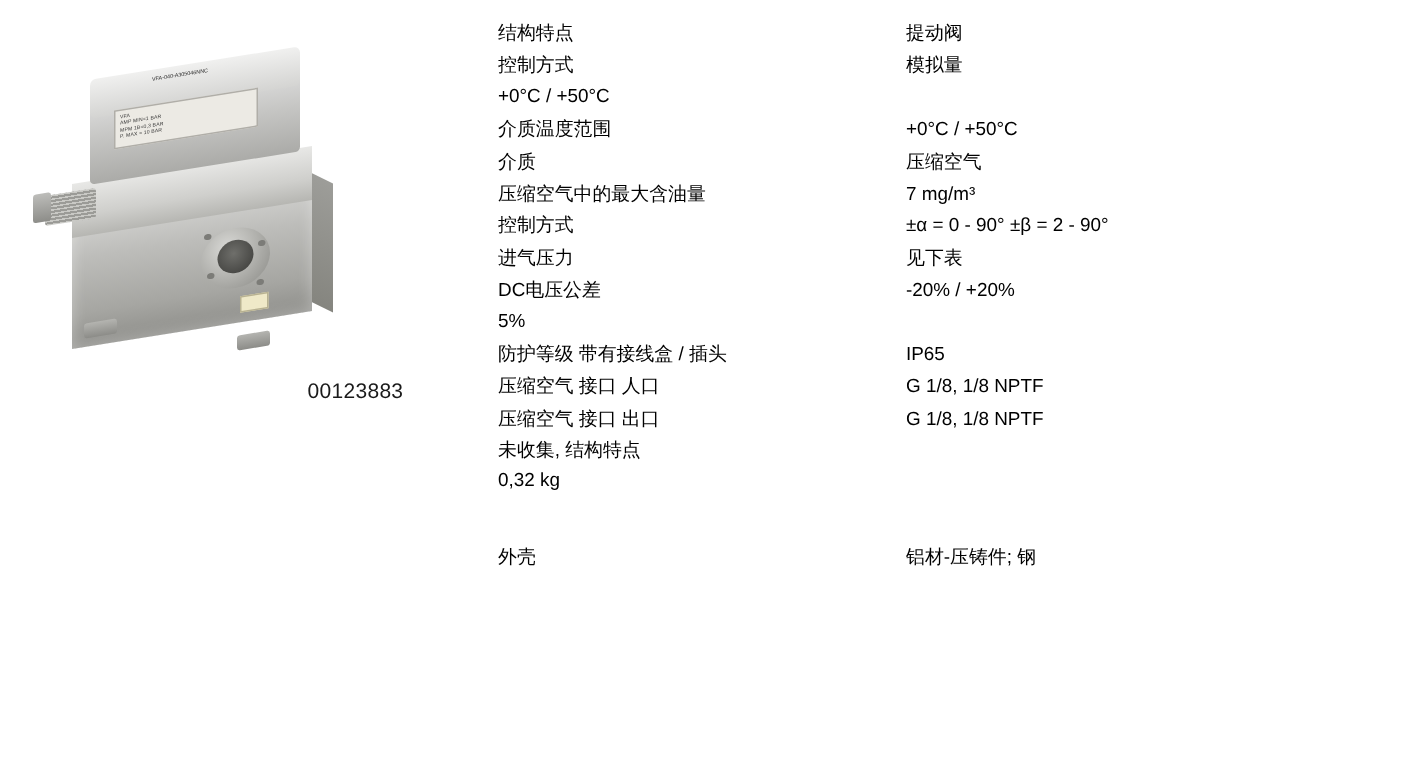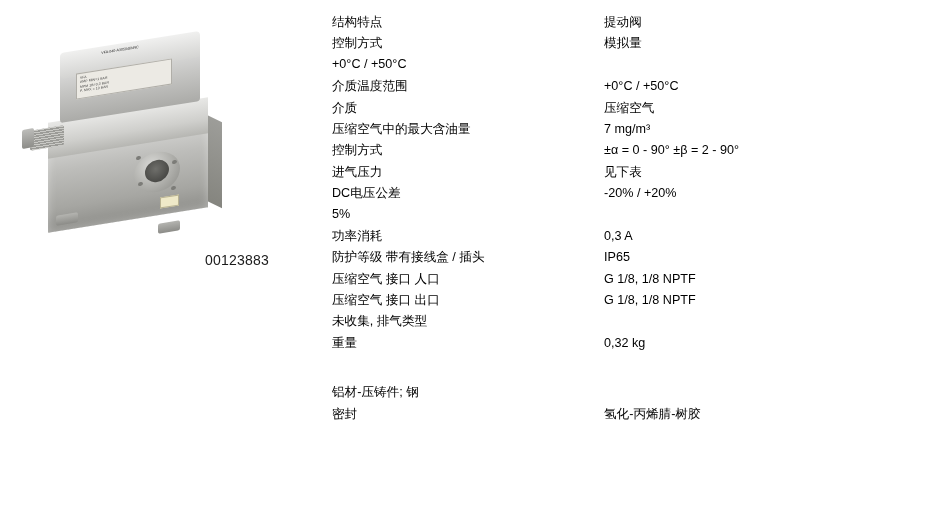--- a/index.html
+++ b/index.html
@@ -306,46 +306,38 @@
     <div class="spec-val">见下表</div>
   </div>
   <div class="spec-row">
     <div class="spec-key">DC电压公差</div>
     <div class="spec-val">-20% / +20%</div>
   </div>
   <div class="spec-row">
     <div class="spec-val">5%</div>
   </div>
   <div class="spec-row">
-    <div class="spec-key">功率消耗</div>
-    <div class="spec-val">0,3 A</div>
-  </div>
-  <div class="spec-row">
     <div class="spec-key">防护等级 带有接线盒 / 插头</div>
     <div class="spec-val">IP65</div>
   </div>
   <div class="spec-row">
     <div class="spec-key">压缩空气 接口 人口</div>
     <div class="spec-val">G 1/8, 1/8 NPTF</div>
   </div>
   <div class="spec-row">
     <div class="spec-key">压缩空气 接口 出口</div>
     <div class="spec-val">G 1/8, 1/8 NPTF</div>
   </div>
   <div class="spec-row">
-    <div class="spec-val">未收集, 排气类型</div>
-  </div>
-  <div class="spec-row">
-    <div class="spec-key">重量</div>
+    <div class="spec-val">未收集, 结构特点</div>
+  </div>
+  <div class="spec-row">
     <div class="spec-val">0,32 kg</div>
   </div>
 
   <div class="spacer-row"></div>
 
   <div class="spec-row">
+    <div class="spec-key">外壳</div>
     <div class="spec-val">铝材-压铸件; 钢</div>
   </div>
-  <div class="spec-row">
-    <div class="spec-key">密封</div>
-    <div class="spec-val">氢化-丙烯腈-树胶</div>
-  </div>
 
 </div>
 
 </body></html>

